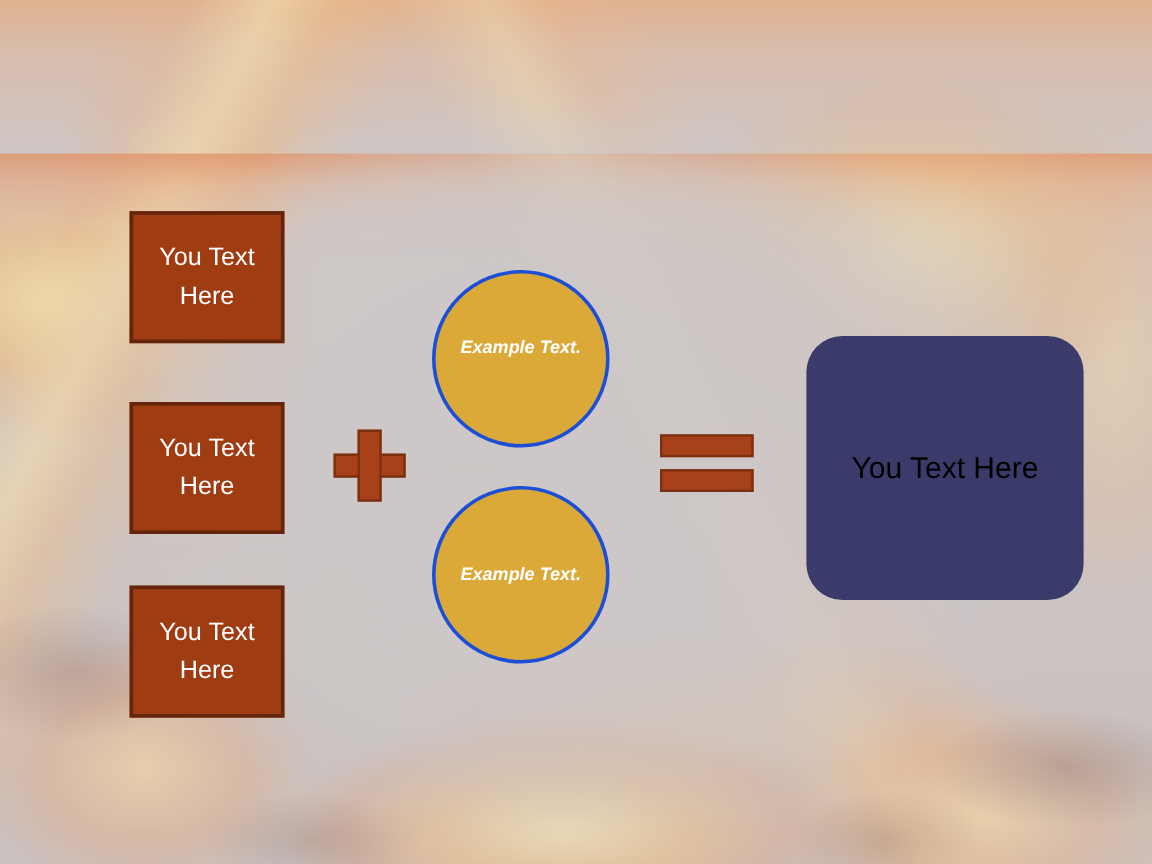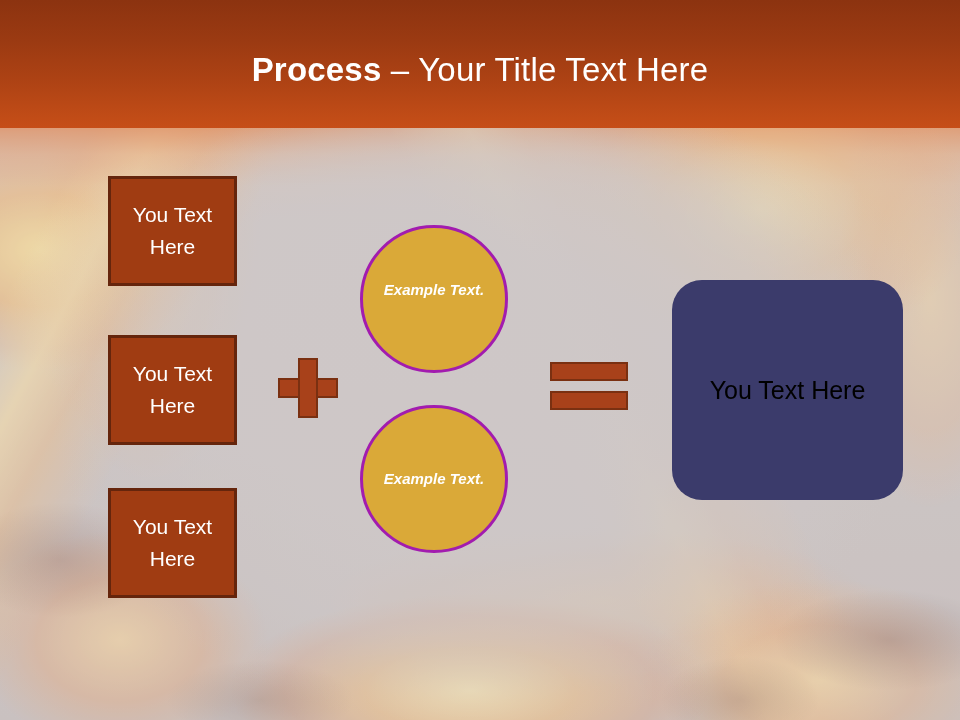--- a/index.html
+++ b/index.html
@@ -184,21 +184,21 @@
   .rustbox-1 { left: 108px; top: 176px; }
   .rustbox-2 { left: 108px; top: 335px; }
   .rustbox-3 { left: 108px; top: 488px; }
 
   .circle {
     position: absolute;
     width: 148px;
     height: 148px;
     border-radius: 50%;
     background: #daa938;
-    border: 3px solid #a21caf;
+    border: 3px solid #1d4ed8;
     box-sizing: border-box;
     color: #ffffff;
     font-size: 15px;
     line-height: 22px;
     font-weight: bold;
     font-style: italic;
     text-align: center;
     display: flex;
     align-items: center;
     justify-content: center;
@@ -270,23 +270,20 @@
   <div class="bg-layer flame-a"></div>
   <div class="bg-layer flame-b"></div>
   <div class="bg-layer flame-c"></div>
   <div class="bg-layer flame-d"></div>
   <div class="bg-layer flame-e"></div>
   <div class="bg-layer flame-f"></div>
   <div class="bg-layer flame-g"></div>
   <div class="bg-layer bg-wash"></div>
   <div class="bg-layer bg-veil"></div>
 
-  <div class="header">
-    <div class="header-title"><span class="strong">Process</span><span class="rest"> – Your Title Text Here</span></div>
-  </div>
 
   <div class="shapes">
 
     <div class="rustbox rustbox-1">
       <span>You Text Here</span>
     </div>
     <div class="rustbox rustbox-2">
       <span>You Text Here</span>
     </div>
     <div class="rustbox rustbox-3">

